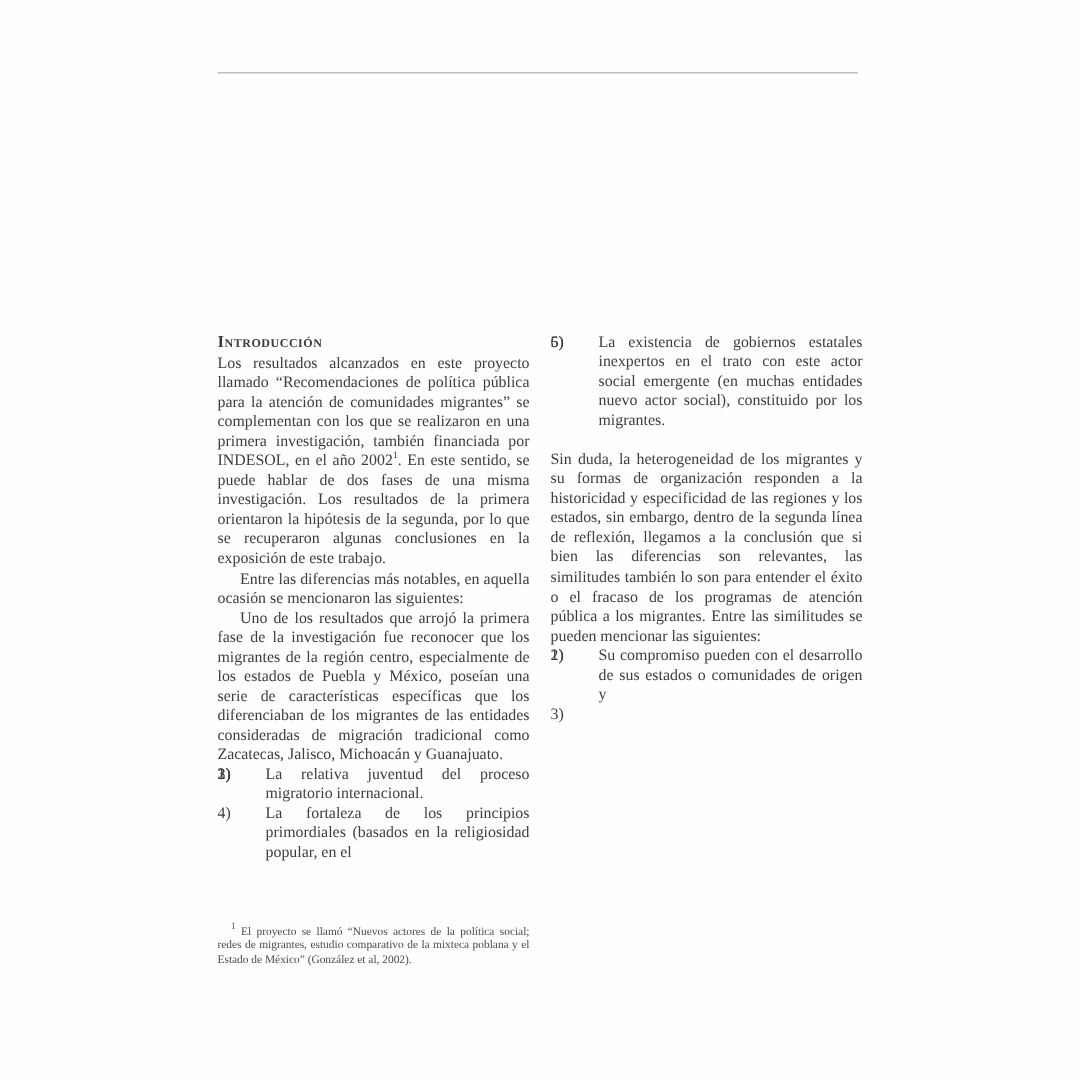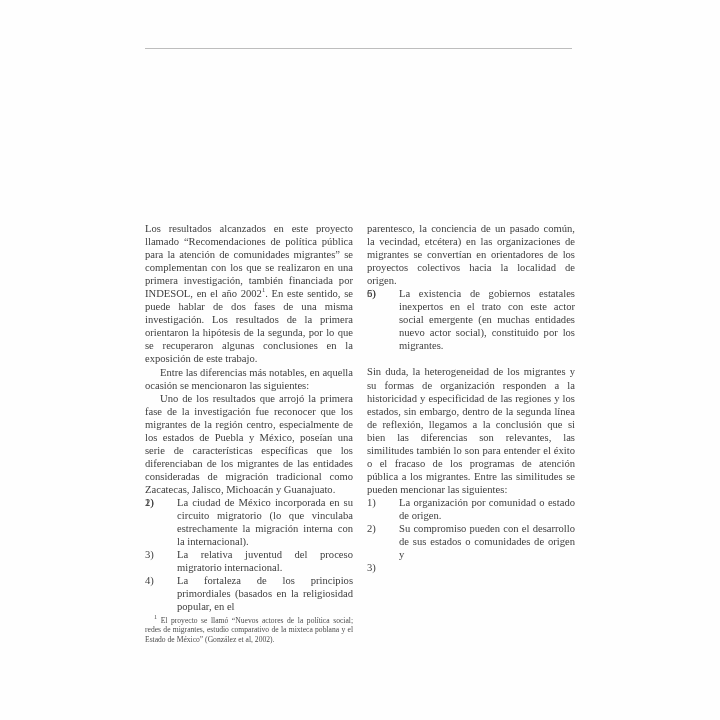--- a/index.html
+++ b/index.html
@@ -126,71 +126,69 @@
 <body>
 
 <div class="page">
 
   <div class="top-rule"></div>
 
   <div class="columns">
 
     <div class="col col-left">
 
+      <h2 class="section-title">Introducción</h2>
 
       <p class="body plain"><span>Los resultados alcanzados en este proyecto llamado “Recomendaciones de política pública para la atención de comunidades migrantes” se complementan con los que se realizaron en una primera investigación, también financiada por INDESOL, en el año 2002</span><sup class="fnref">1</sup><span>. En este sentido, se puede hablar de dos fases de una misma investigación. Los resultados de la primera orientaron la hipótesis de la segunda, por lo que se recuperaron algunas conclusiones en la exposición de este trabajo.</span></p>
 
       <p class="body indent">Entre las diferencias más notables, en aquella ocasión se mencionaron las siguientes:</p>
 
       <p class="body indent">Uno de los resultados que arrojó la primera fase de la investigación fue reconocer que los migrantes de la región centro, especialmente de los estados de Puebla y México, poseían una serie de características específicas que los diferenciaban de los migrantes de las entidades consideradas de migración tradicional como Zacatecas, Jalisco, Michoacán y Guanajuato.</p>
 
       <ul class="num-list">
         <li class="num-item">
           <span class="marker">1)</span>
         </li>
         <li class="num-item">
           <span class="marker">2)</span>
-          <span class="itext">La ciudad de México incorporada en su circuito migratorio (lo que vinculaba estrechamente la migración interna con la internacional).</span>
         </li>
         <li class="num-item">
           <span class="marker">3)</span>
           <span class="itext">La relativa juventud del proceso migratorio internacional.</span>
         </li>
         <li class="num-item">
           <span class="marker">4)</span>
           <span class="itext">La fortaleza de los principios primordiales (basados en la religiosidad popular, en el</span>
         </li>
       </ul>
 
       <div class="footnote">
         <p><sup class="fn">1</sup> <span>El proyecto se llamó “Nuevos actores de la política social; redes de migrantes, estudio comparativo de la mixteca poblana y el Estado de México” (González et al, 2002).</span></p>
       </div>
 
     </div>
 
     <div class="col col-right">
 
-      <p class="body plain">parentesco, la conciencia de un pasado común, la vecindad, etcétera) en las organizaciones de migrantes se convertían en orientadores de los proyectos colectivos hacia la localidad de origen.</p>
 
       <ul class="num-list">
         <li class="num-item">
           <span class="marker">5)</span>
         </li>
         <li class="num-item">
           <span class="marker">6)</span>
           <span class="itext">La existencia de gobiernos estatales inexpertos en el trato con este actor social emergente (en muchas entidades nuevo actor social), constituido por los migrantes.</span>
         </li>
       </ul>
 
       <p class="body plain" style="margin-top:13px;">Sin duda, la heterogeneidad de los migrantes y su formas de organización responden a la historicidad y especificidad de las regiones y los estados, sin embargo, dentro de la segunda línea de reflexión, llegamos a la conclusión que si bien las diferencias son relevantes, las similitudes también lo son para entender el éxito o el fracaso de los programas de atención pública a los migrantes. Entre las similitudes se pueden mencionar las siguientes:</p>
 
       <ul class="num-list">
         <li class="num-item">
           <span class="marker">1)</span>
-          <span class="itext">La organización por comunidad o estado de origen.</span>
         </li>
         <li class="num-item">
           <span class="marker">2)</span>
           <span class="itext">Su compromiso pueden con el desarrollo de sus estados o comunidades de origen y</span>
         </li>
         <li class="num-item">
           <span class="marker">3)</span>
         </li>
       </ul>
 

